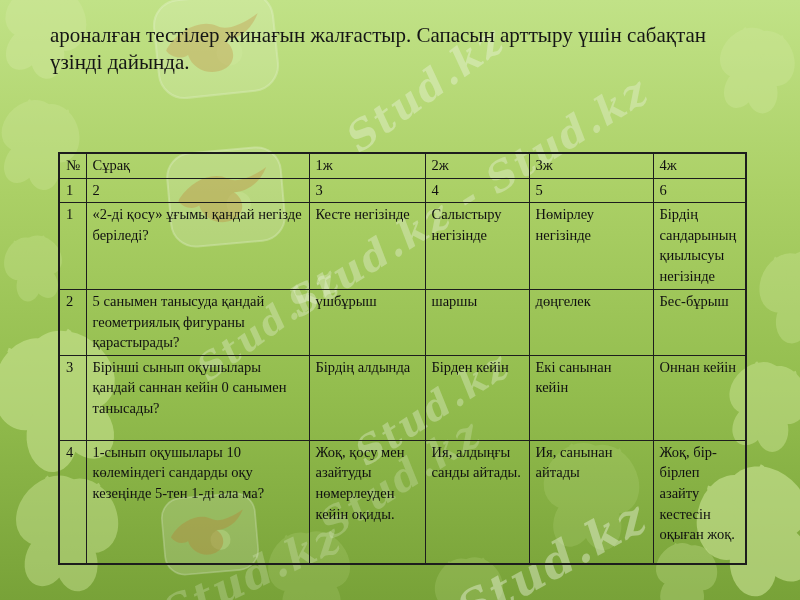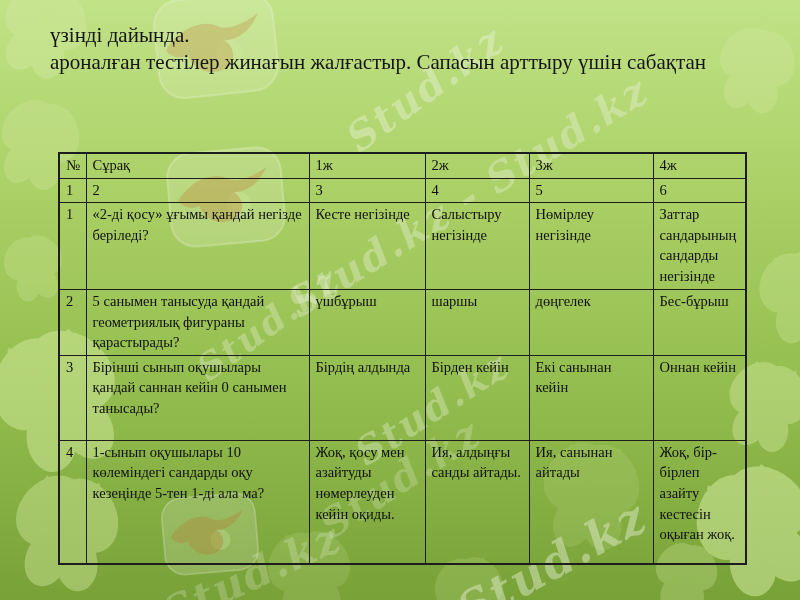--- a/index.html
+++ b/index.html
@@ -97,22 +97,22 @@
 
   <span class="wm" style="left:425px;top:88px;font-size:40px;color:rgba(238,245,226,.40);transform:translate(-50%,-50%) rotate(-36deg)">Stud.kz</span>
   <span class="wm" style="left:468px;top:196px;font-size:40px;color:rgba(238,245,226,.36);transform:translate(-50%,-50%) rotate(-32deg)">Stud.kz - Stud.kz</span>
   <span class="wm" style="left:268px;top:323px;font-size:36px;color:rgba(238,245,226,.32);transform:translate(-50%,-50%) rotate(-36deg)">Stud.kz</span>
   <span class="wm" style="left:432px;top:408px;font-size:38px;color:rgba(238,245,226,.34);transform:translate(-50%,-50%) rotate(-33deg)">Stud.kz</span>
   <span class="wm" style="left:400px;top:478px;font-size:40px;color:rgba(238,245,226,.24);transform:translate(-50%,-50%) rotate(-33deg)">Stud.kz</span>
   <span class="wm" style="left:552px;top:563px;font-size:46px;color:rgba(238,245,226,.42);transform:translate(-50%,-50%) rotate(-29deg)">Stud.kz</span>
   <span class="wm" style="left:252px;top:575px;font-size:42px;color:rgba(238,245,226,.24);transform:translate(-50%,-50%) rotate(-25deg)">Stud.kz</span>
 
   <div class="title">
+    <div>ароналған тестілер жинағын жалғастыр. Сапасын арттыру үшін сабақтан</div>
     <div>үзінді дайында.</div>
-    <div>ароналған тестілер жинағын жалғастыр. Сапасын арттыру үшін сабақтан</div>
   </div>
 
   <table class="qtable">
     <colgroup>
       <col style="width:27px">
         <col style="width:223px">
         <col style="width:116px">
       <col style="width:104px">
         <col style="width:124px">
         <col style="width:93px">
@@ -133,21 +133,21 @@
         <td>4</td>
         <td>5</td>
         <td>6</td>
       </tr>
       <tr style="height:87px">
         <td>1</td>
         <td>«2-ді қосу» ұғымы қандай негізде беріледі?</td>
         <td>Кесте негізінде</td>
         <td>Салыстыру негізінде</td>
         <td>Нөмірлеу негізінде</td>
-        <td>Заттар сандарының сандарды негізінде</td>
+        <td>Бірдің сандарының қиылысуы негізінде</td>
       </tr>
       <tr style="height:64px">
         <td>2</td>
         <td>5 санымен танысуда қандай геометриялық фигураны қарастырады?</td>
         <td>үшбұрыш</td>
         <td>шаршы</td>
         <td>дөңгелек</td>
         <td>Бес-бұрыш</td>
       </tr>
       <tr style="height:85px">

